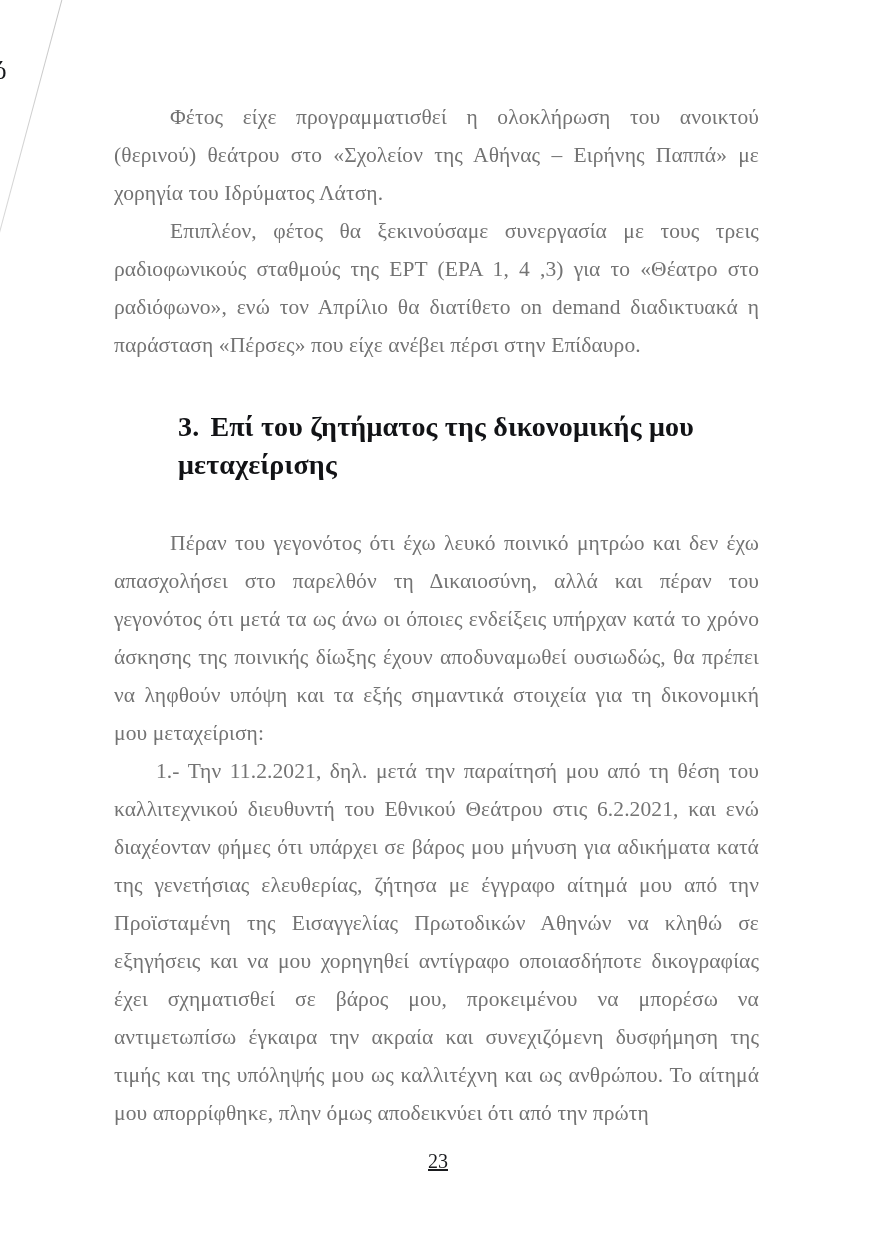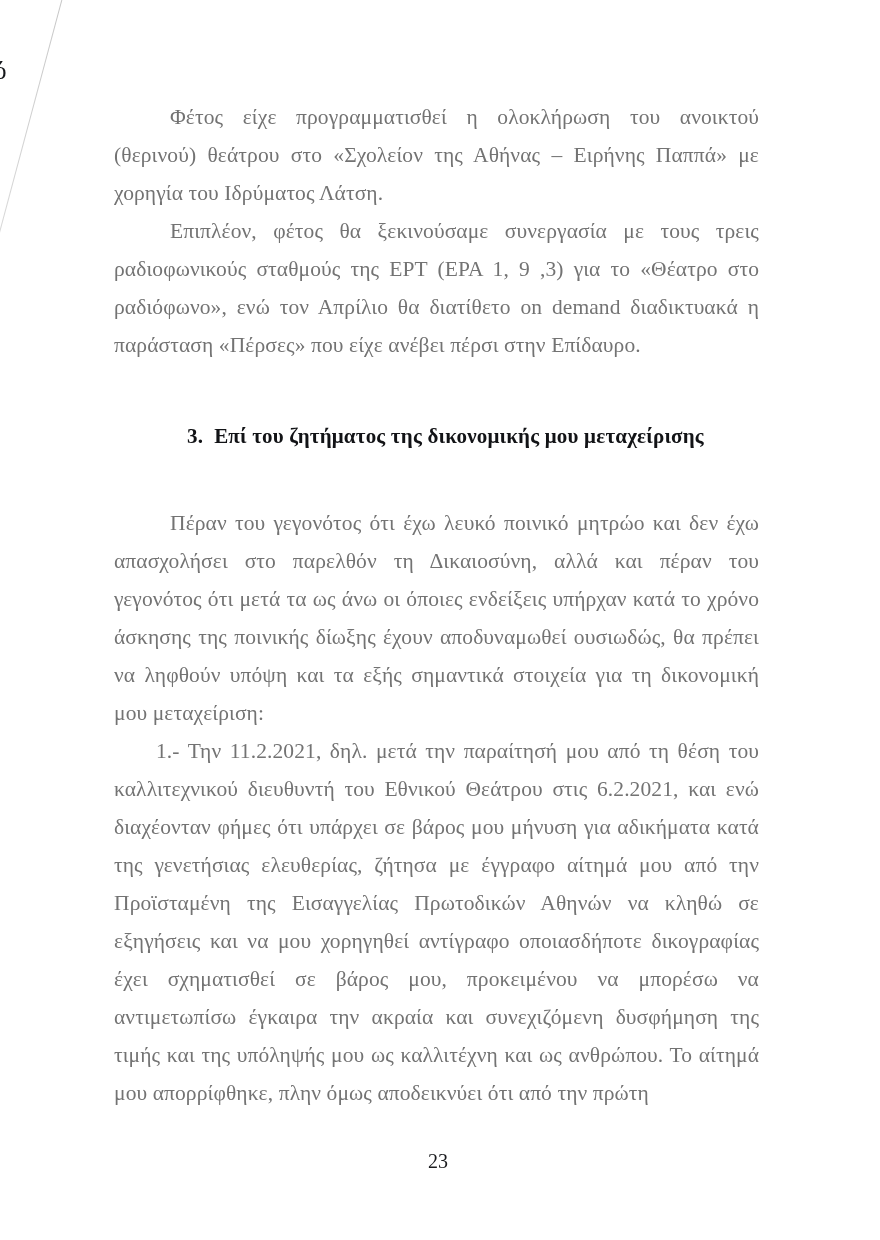--- a/index.html
+++ b/index.html
@@ -56,22 +56,22 @@
     font-size: 21.5px;
     line-height: 38px;
     color: #737373;
     text-indent: 56px;
     letter-spacing: 0.1px;
   }
   p.para.tight-indent {
     text-indent: 42px;
   }
   h2.heading {
-    margin: 9px;
-    font-size: 21px;
+    margin: 0;
+    font-size: 28px;
     line-height: 38px;
     font-weight: bold;
     color: #121316;
     padding-left: 64px;
     letter-spacing: 0.2px;
   }
   .heading-num {
     display: inline-block;
     margin-right: 11px;
   }
@@ -79,37 +79,38 @@
   .spacer-md { height: 40px; }
   .page-number {
     position: absolute;
     left: 0;
     right: 4px;
     top: 1150px;
     text-align: center;
     font-size: 20px;
     color: #1a1b1e;
     font-family: "Liberation Serif", "DejaVu Serif", serif;
+    text-decoration: underline;
   }
 </style>
 </head>
 <body>
 
 <div class="page">
 
   <div class="scan-line"></div>
 
   <div class="edge-glyph">ό</div>
 
   <div class="body-text">
 
     <p class="para">Φέτος είχε προγραμματισθεί η ολοκλήρωση του ανοικτού (θερινού) θεάτρου στο «Σχολείον της Αθήνας – Ειρήνης Παππά» με χορηγία του Ιδρύματος Λάτση.</p>
 
 
-    <p class="para">Επιπλέον, φέτος θα ξεκινούσαμε συνεργασία με τους τρεις ραδιοφωνικούς σταθμούς της ΕΡΤ (ΕΡΑ 1, 9 ,3) για το «Θέατρο στο ραδιόφωνο», ενώ τον Απρίλιο θα διατίθετο on demand διαδικτυακά η παράσταση «Πέρσες» που είχε ανέβει πέρσι στην Επίδαυρο.</p>
+    <p class="para">Επιπλέον, φέτος θα ξεκινούσαμε συνεργασία με τους τρεις ραδιοφωνικούς σταθμούς της ΕΡΤ (ΕΡΑ 1, 4 ,3) για το «Θέατρο στο ραδιόφωνο», ενώ τον Απρίλιο θα διατίθετο on demand διαδικτυακά η παράσταση «Πέρσες» που είχε ανέβει πέρσι στην Επίδαυρο.</p>
 
     <div class="spacer-lg"></div>
 
     <h2 class="heading">
       <span class="heading-num">3.</span><span>Επί του ζητήματος της δικονομικής μου μεταχείρισης</span>
     </h2>
 
     <div class="spacer-md"></div>
 
     <p class="para">Πέραν του γεγονότος ότι έχω λευκό ποινικό μητρώο και δεν έχω απασχολήσει στο παρελθόν τη Δικαιοσύνη, αλλά και πέραν του γεγονότος ότι μετά τα ως άνω οι όποιες ενδείξεις υπήρχαν κατά το χρόνο άσκησης της ποινικής δίωξης έχουν αποδυναμωθεί ουσιωδώς, θα πρέπει να ληφθούν υπόψη και τα εξής σημαντικά στοιχεία για τη δικονομική μου μεταχείριση:</p>

